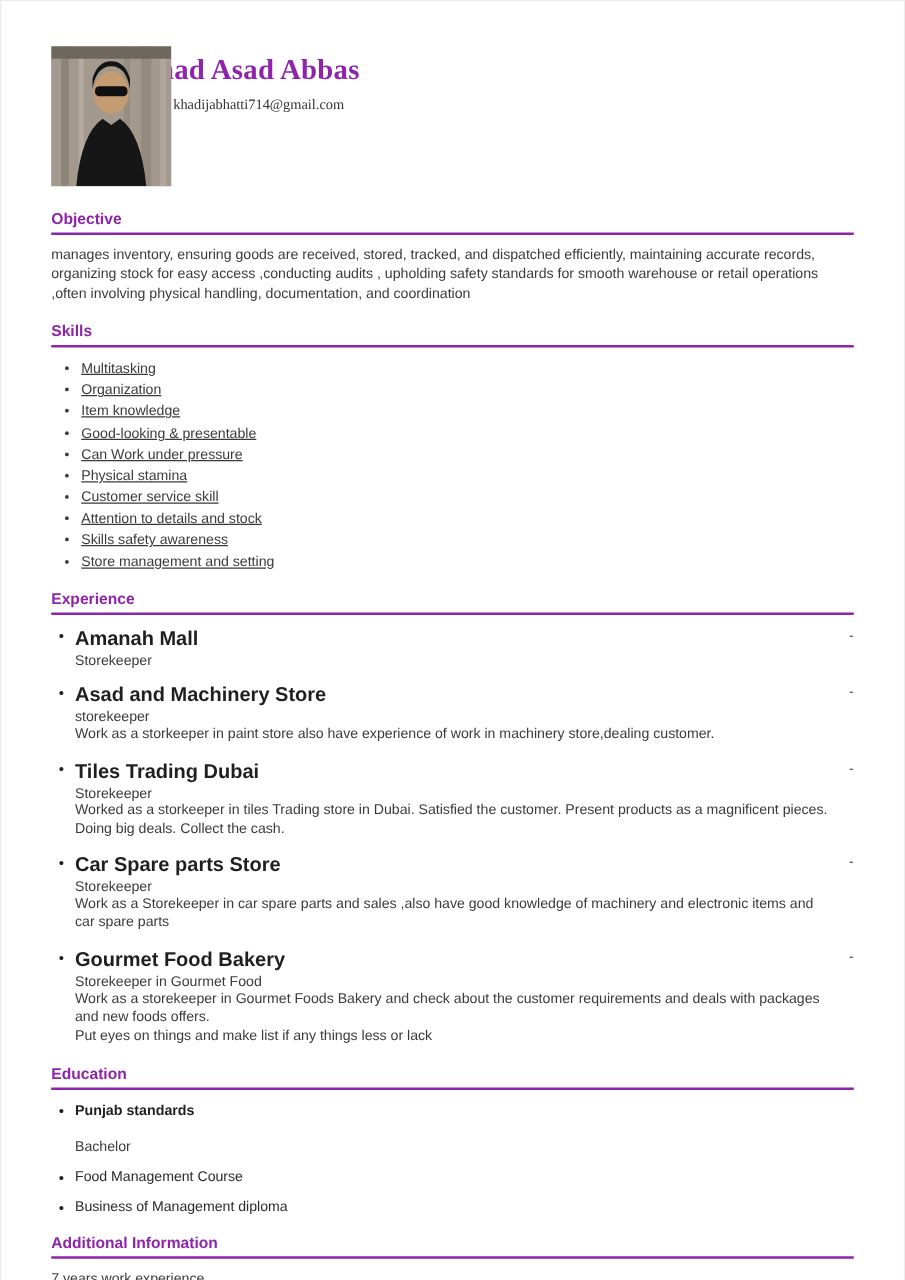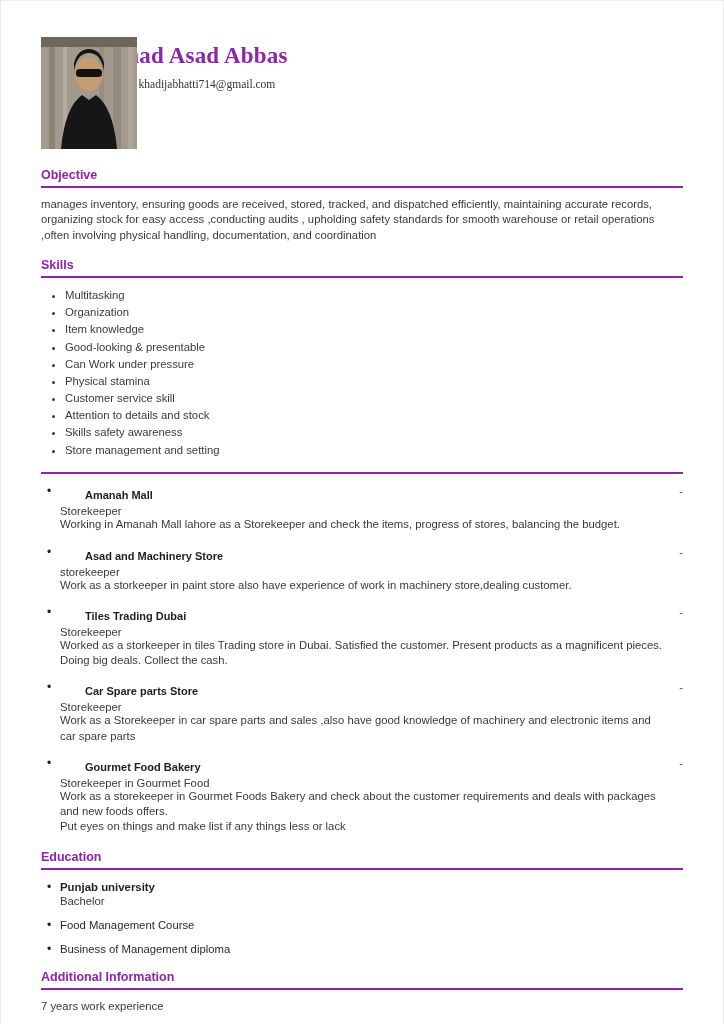--- a/index.html
+++ b/index.html
@@ -78,20 +78,21 @@
     font-size: 11.3px;
     line-height: 1.36;
     color: var(--text);
   }
 
   
   .skill-list {
     margin-top: 10px;
     padding-left: 24px;
     list-style: disc;
+    text-decoration: underline;
   }
   .skill-list li {
     font-size: 11.3px;
     line-height: 1.3;
     margin-bottom: 2.5px;
   }
 
   
   .jobs { margin-top: 11px; }
   .job {
@@ -102,24 +103,23 @@
   }
   .job::before {
     content: "\2022";
     position: absolute;
     left: 6px;
     top: -1px;
     font-size: 12px;
     color: #222;
   }
   .job-title {
-    font-size: 11px;
+    font-size: 16px;
     font-weight: bold;
     color: #1f1f1f;
-    margin-left: 25px;
   }
   .job-dates {
     position: absolute;
     right: 0;
     top: 0;
     font-size: 11.3px;
     color: #444;
   }
   .job-role {
     margin-top: 2px;
@@ -142,21 +142,21 @@
   .edu-item::before {
     content: "\2022";
     position: absolute;
     left: 6px;
     top: -1px;
     font-size: 12px;
     color: #222;
   }
   .edu-school-bold { font-size: 11.4px; font-weight: bold; color: #1f1f1f; }
   .edu-school { font-size: 11.3px; color: #2a2a2a; }
-  .edu-degree { margin-top: 2px; font-size: 11.3px; color: var(--text); }
+  .edu-degree { margin-top: 17px; font-size: 11.3px; color: var(--text); }
 </style>
 </head>
 <body>
 
 <div class="page">
 
   <header class="header">
     <div class="photo">
       <svg viewBox="0 0 96 112" xmlns="http://www.w3.org/2000/svg">
         <rect width="96" height="112" fill="#a39a8d"></rect>
@@ -197,28 +197,28 @@
       <li>Can Work under pressure</li>
       <li>Physical stamina</li>
       <li>Customer service skill</li>
       <li>Attention to details and stock</li>
       <li>Skills safety awareness</li>
       <li>Store management and setting</li>
     </ul>
   </section>
 
   <section>
+    <h2 class="sec-title">Experience</h2>
     <div class="sec-rule"></div>
     <div class="jobs">
 
       <div class="job">
         <span class="job-title">Amanah Mall</span>
         <span class="job-dates">-</span>
         <div class="job-role">Storekeeper</div>
-        <div class="job-desc">Working in Amanah Mall lahore as a Storekeeper and check the items, progress of stores, balancing the budget.</div>
       </div>
 
       <div class="job">
         <span class="job-title">Asad and Machinery Store</span>
         <span class="job-dates">-</span>
         <div class="job-role">storekeeper</div>
         <div class="job-desc">Work as a storkeeper in paint store also have experience of work in machinery store,dealing customer.</div>
       </div>
 
       <div class="job">
@@ -245,21 +245,21 @@
 
     </div>
   </section>
 
   <section>
     <h2 class="sec-title">Education</h2>
     <div class="sec-rule"></div>
     <div class="edu-list">
 
       <div class="edu-item">
-        <div class="edu-school-bold">Punjab university</div>
+        <div class="edu-school-bold">Punjab standards</div>
         <div class="edu-degree">Bachelor</div>
       </div>
 
       <div class="edu-item">
         <div class="edu-school">Food Management Course</div>
       </div>
 
       <div class="edu-item">
         <div class="edu-school">Business of Management diploma</div>
       </div>

